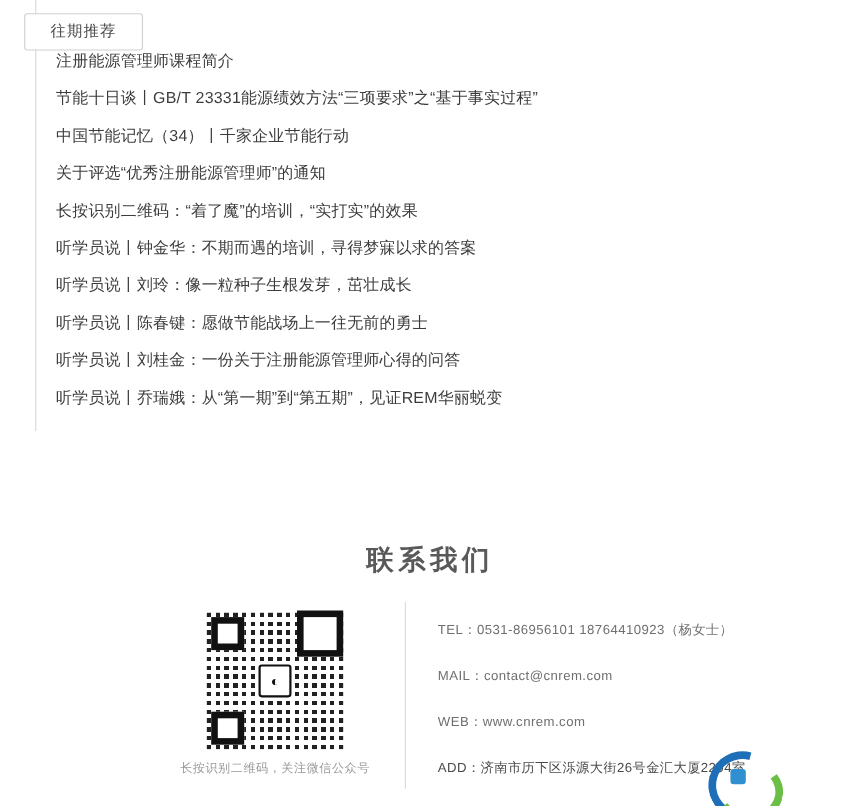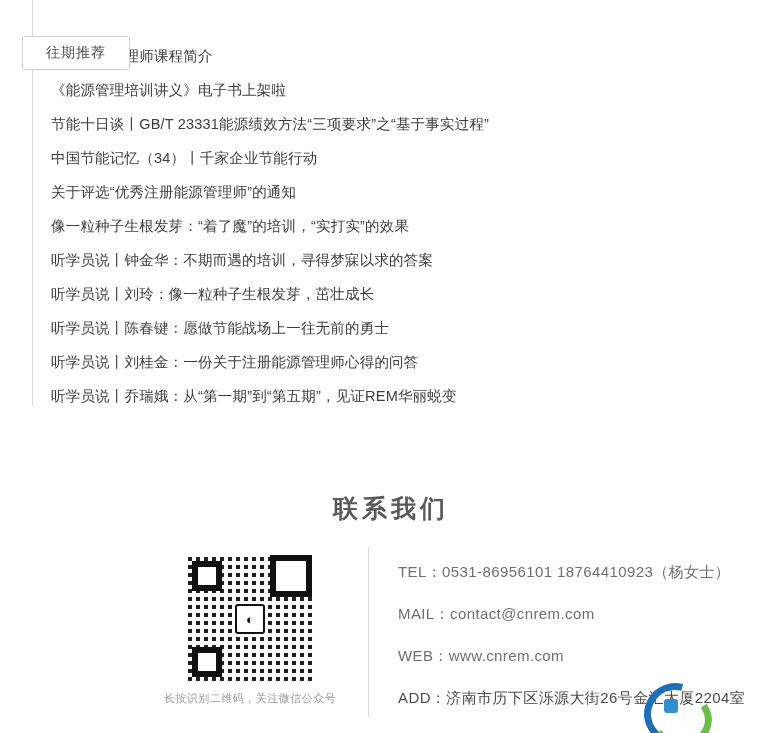--- a/index.html
+++ b/index.html
@@ -30,21 +30,20 @@
     width: 108px;
     height: 34px;
     box-sizing: border-box;
     border: 1px solid #cfcfcf;
     border-radius: 3px;
     background: #ffffff;
     display: flex;
     align-items: center;
     justify-content: center;
     z-index: 3;
-    margin-top: 24px;
   }
   .past-header-label {
     font-size: 14px;
     color: #4a4a4a;
     letter-spacing: 1px;
   }
 
   .past-list {
     position: relative;
     margin: 0;
@@ -155,21 +154,21 @@
     background: #d9d9d9;
   }
 
   .contact-lines {
     position: absolute;
     left: 398px;
     top: 14px;
     width: 370px;
   }
   .contact-line {
-    font-size: 15px;
+    font-size: 12px;
     color: #6f6f6f;
     line-height: 22px;
     margin-bottom: 20px;
     white-space: nowrap;
     letter-spacing: 0.4px;
   }
   .contact-line.addr {
     color: #4a4a4a;
     margin-bottom: 0;
   }
@@ -217,25 +216,24 @@
 </style>
 </head>
 <body>
 
 <section id="past-section">
   <div class="past-header">
     <span class="past-header-label">往期推荐</span>
   </div>
   <ul class="past-list">
     <li class="past-item">注册能源管理师课程简介</li>
-    <li class="past-item">《能源管理培训讲义》电子书上架啦</li>
     <li class="past-item">节能十日谈丨GB/T 23331能源绩效方法“三项要求”之“基于事实过程”</li>
     <li class="past-item">中国节能记忆（34）丨千家企业节能行动</li>
     <li class="past-item">关于评选“优秀注册能源管理师”的通知</li>
-    <li class="past-item">像一粒种子生根发芽：“着了魔”的培训，“实打实”的效果</li>
+    <li class="past-item">长按识别二维码：“着了魔”的培训，“实打实”的效果</li>
     <li class="past-item">听学员说丨钟金华：不期而遇的培训，寻得梦寐以求的答案</li>
     <li class="past-item">听学员说丨刘玲：像一粒种子生根发芽，茁壮成长</li>
     <li class="past-item">听学员说丨陈春键：愿做节能战场上一往无前的勇士</li>
     <li class="past-item">听学员说丨刘桂金：一份关于注册能源管理师心得的问答</li>
     <li class="past-item">听学员说丨乔瑞娥：从“第一期”到“第五期”，见证REM华丽蜕变</li>
   </ul>
 </section>
 
 <section id="contact-section">
   <div class="contact-title">联系我们</div>

